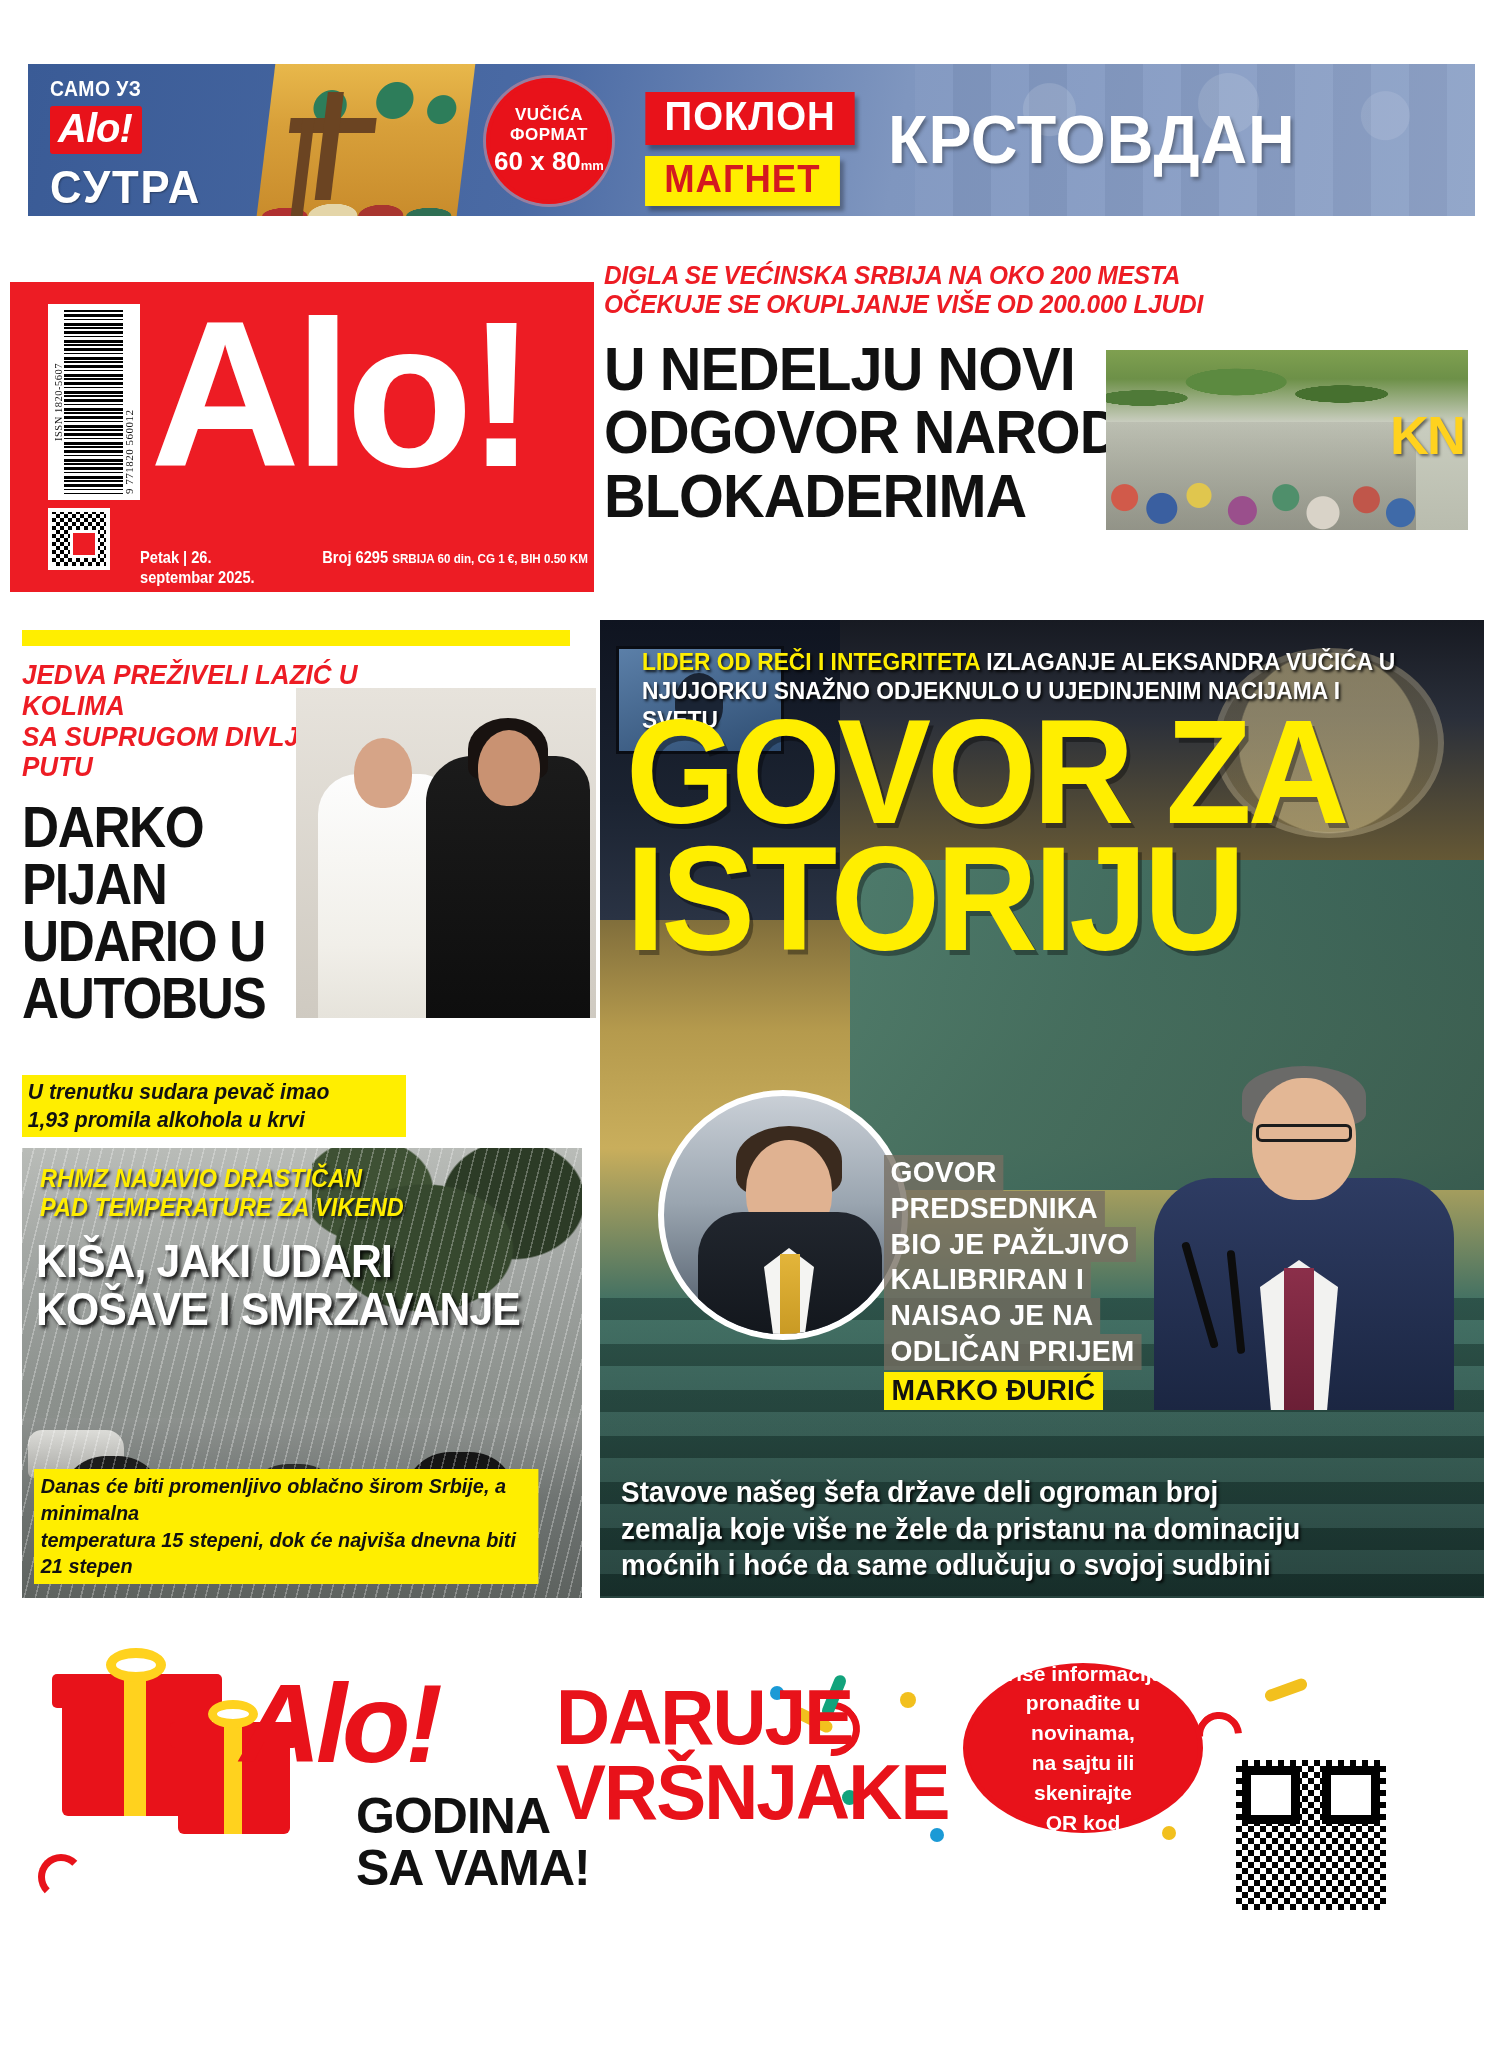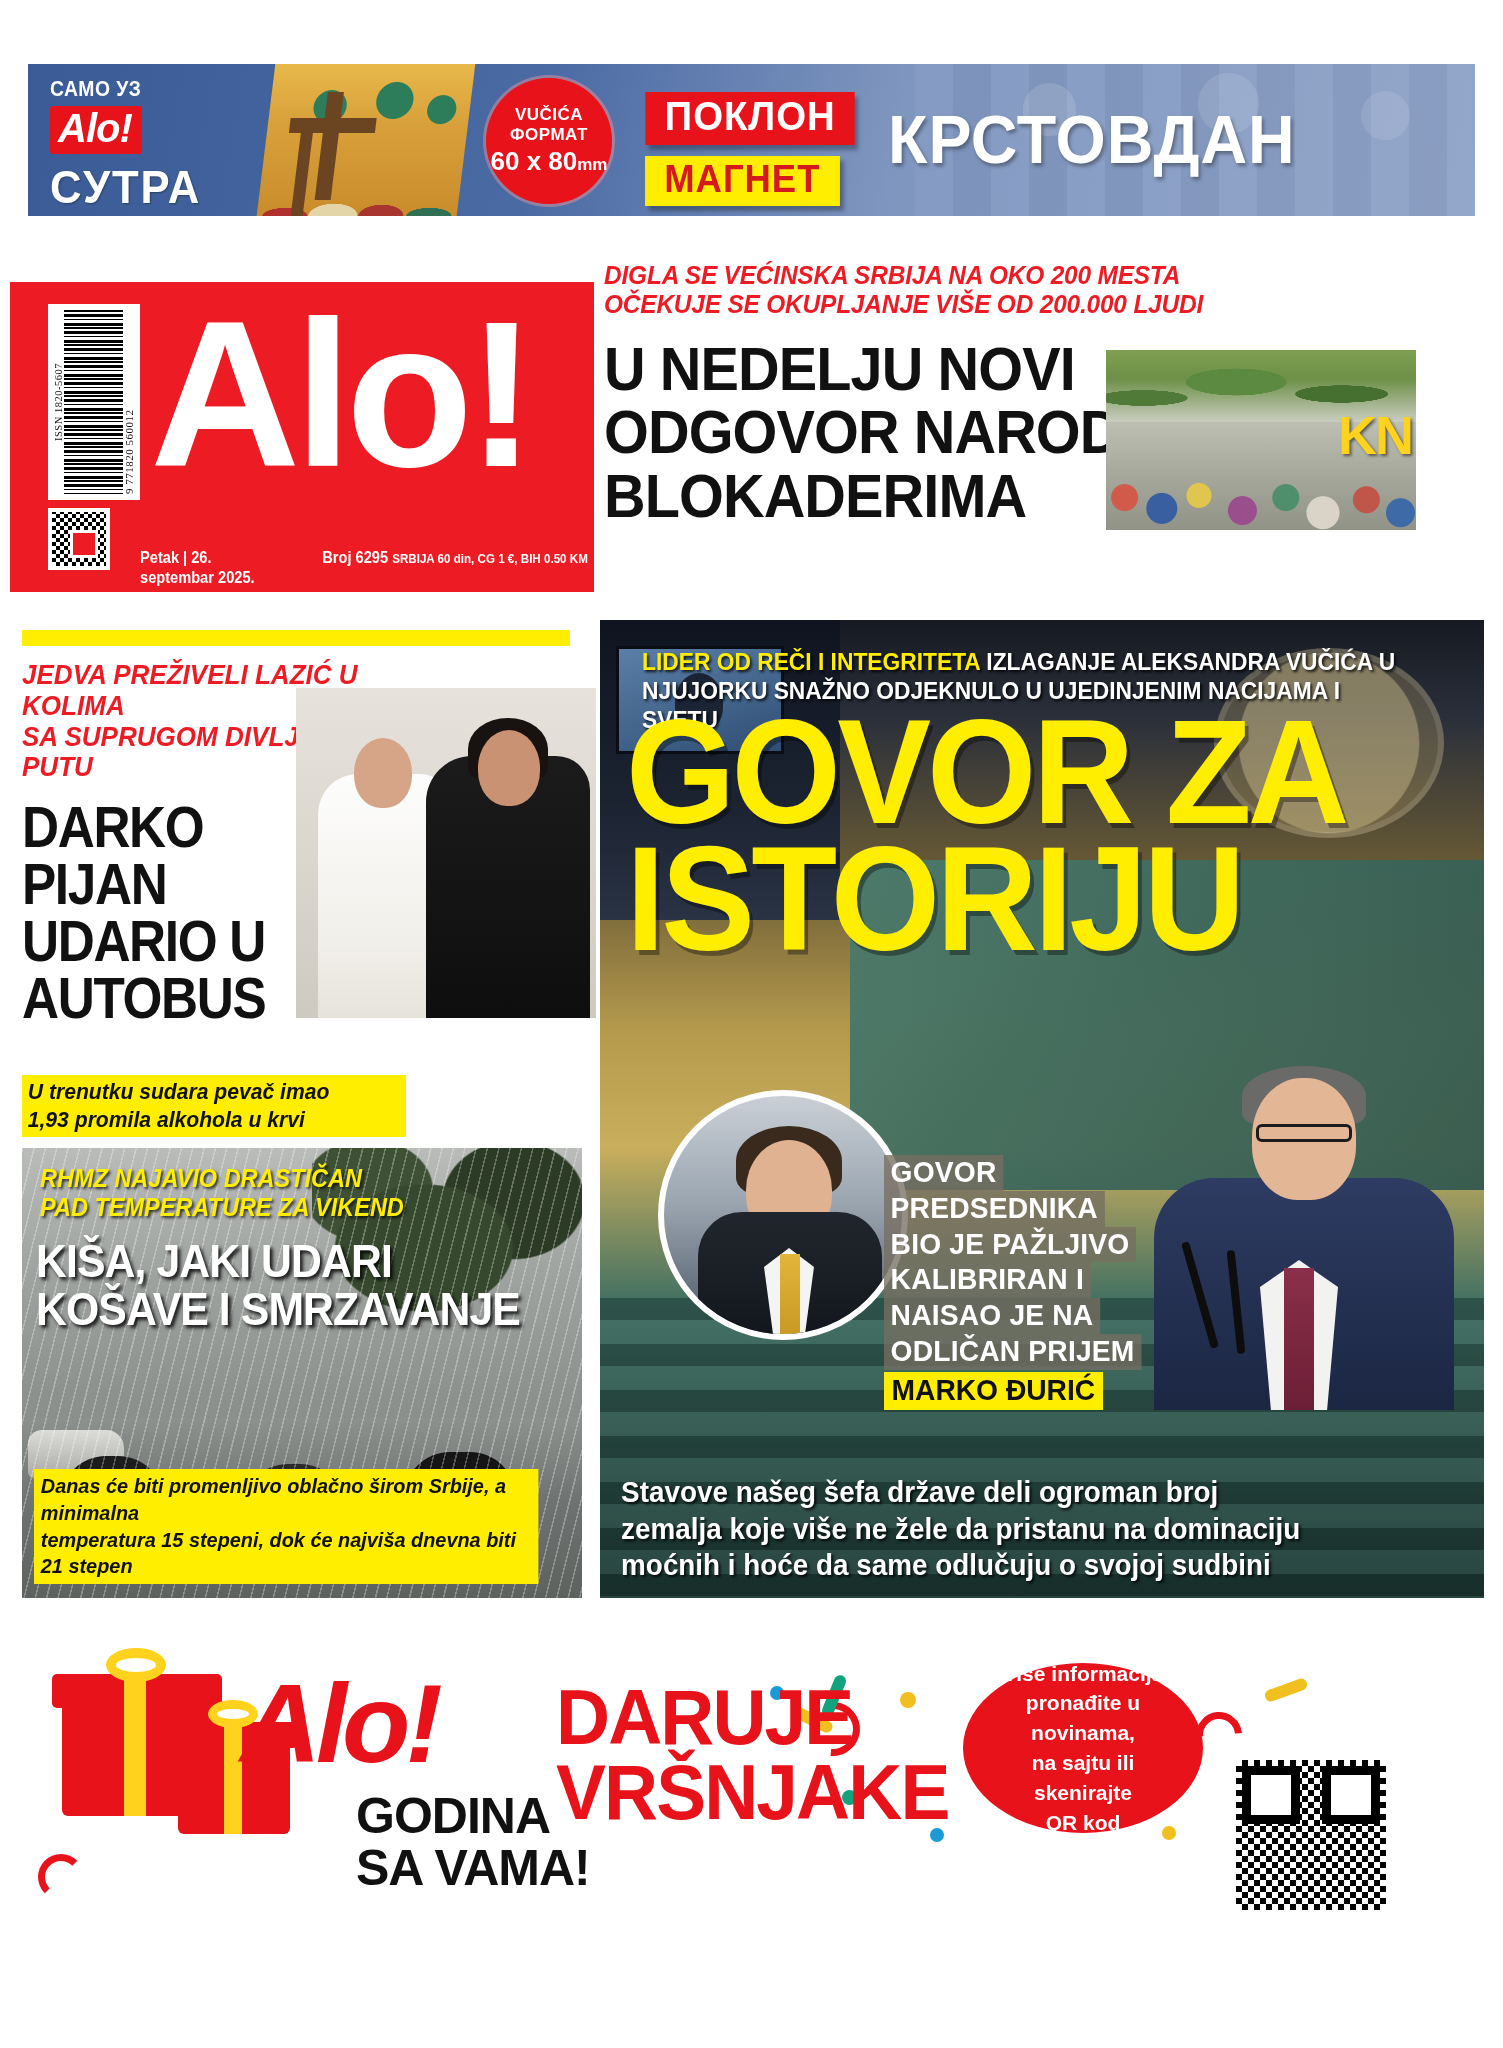--- a/index.html
+++ b/index.html
@@ -62,21 +62,21 @@
     position: absolute; left: 462px; top: 18px; width: 118px; height: 118px;
     background: #e8121a; color: #fff; text-align: center;
     border-radius: 50%;
     display:flex; flex-direction:column; justify-content:center; align-items:center;
     box-shadow: 0 0 0 4px #e8121a, 0 0 0 7px rgba(255,255,255,.25);
     filter: drop-shadow(0 0 0 #e8121a);
   }
   .tb-seal .l1 { font-size: 17px; font-weight: bold; letter-spacing:.5px; }
   .tb-seal .l2 { font-size: 17px; font-weight: bold; letter-spacing:.5px; }
   .tb-seal .l3 { font-size: 26px; font-weight: bold; margin-top:1px; }
-  .tb-seal .l3 small { font-size: 17px; }
+  .tb-seal .l3 small { font-size: 13px; }
   .tb-poklon {
     position: absolute; left: 613px; top: 28px;
     background:#e8121a; color:#fff; font-size:40px; font-weight:bold;
     padding: 2px 20px 6px; letter-spacing:1px;
     box-shadow: 4px 5px 4px rgba(0,0,0,.3);
     transform: scaleX(.96);
   }
   .tb-magnet {
     position: absolute; left: 613px; top: 92px;
     background:#ffee00; color:#d4191f; font-size:38px; font-weight:bold;
@@ -156,21 +156,21 @@
   .lead-kicker {
     color:#ed1c24; font-size:26px; font-weight:bold; font-style:italic;
     line-height:1.12; letter-spacing:-.2px; transform:scaleX(.94); transform-origin:left;
   }
   .lead-kicker .reg { font-weight:bold; }
   .lead-head {
     margin-top:18px; color:#111; font-size:62px; font-weight:bold; line-height:1.02;
     letter-spacing:-1px; transform:scaleX(.93); transform-origin:left;
   }
   .lead-photo {
-    position:absolute; left:1106px; top:350px; width:310px; height:180px;
+    position:absolute; left:1106px; top:350px; width:362px; height:180px;
     background:
       linear-gradient(180deg,#7fa050 0%, #6d9048 16%, #c9cdbf 40%, #b9bcae 100%);
     overflow:hidden;
   }
   .lead-photo .trees{
     position:absolute;left:0;top:0;width:310px;height:80px;
     background:
       radial-gradient(ellipse at 12% 60%, #4f7a38 0 44px, transparent 45px),
       radial-gradient(ellipse at 42% 40%, #5c8a40 0 50px, transparent 51px),
       radial-gradient(ellipse at 76% 55%, #46702f 0 46px, transparent 47px);

